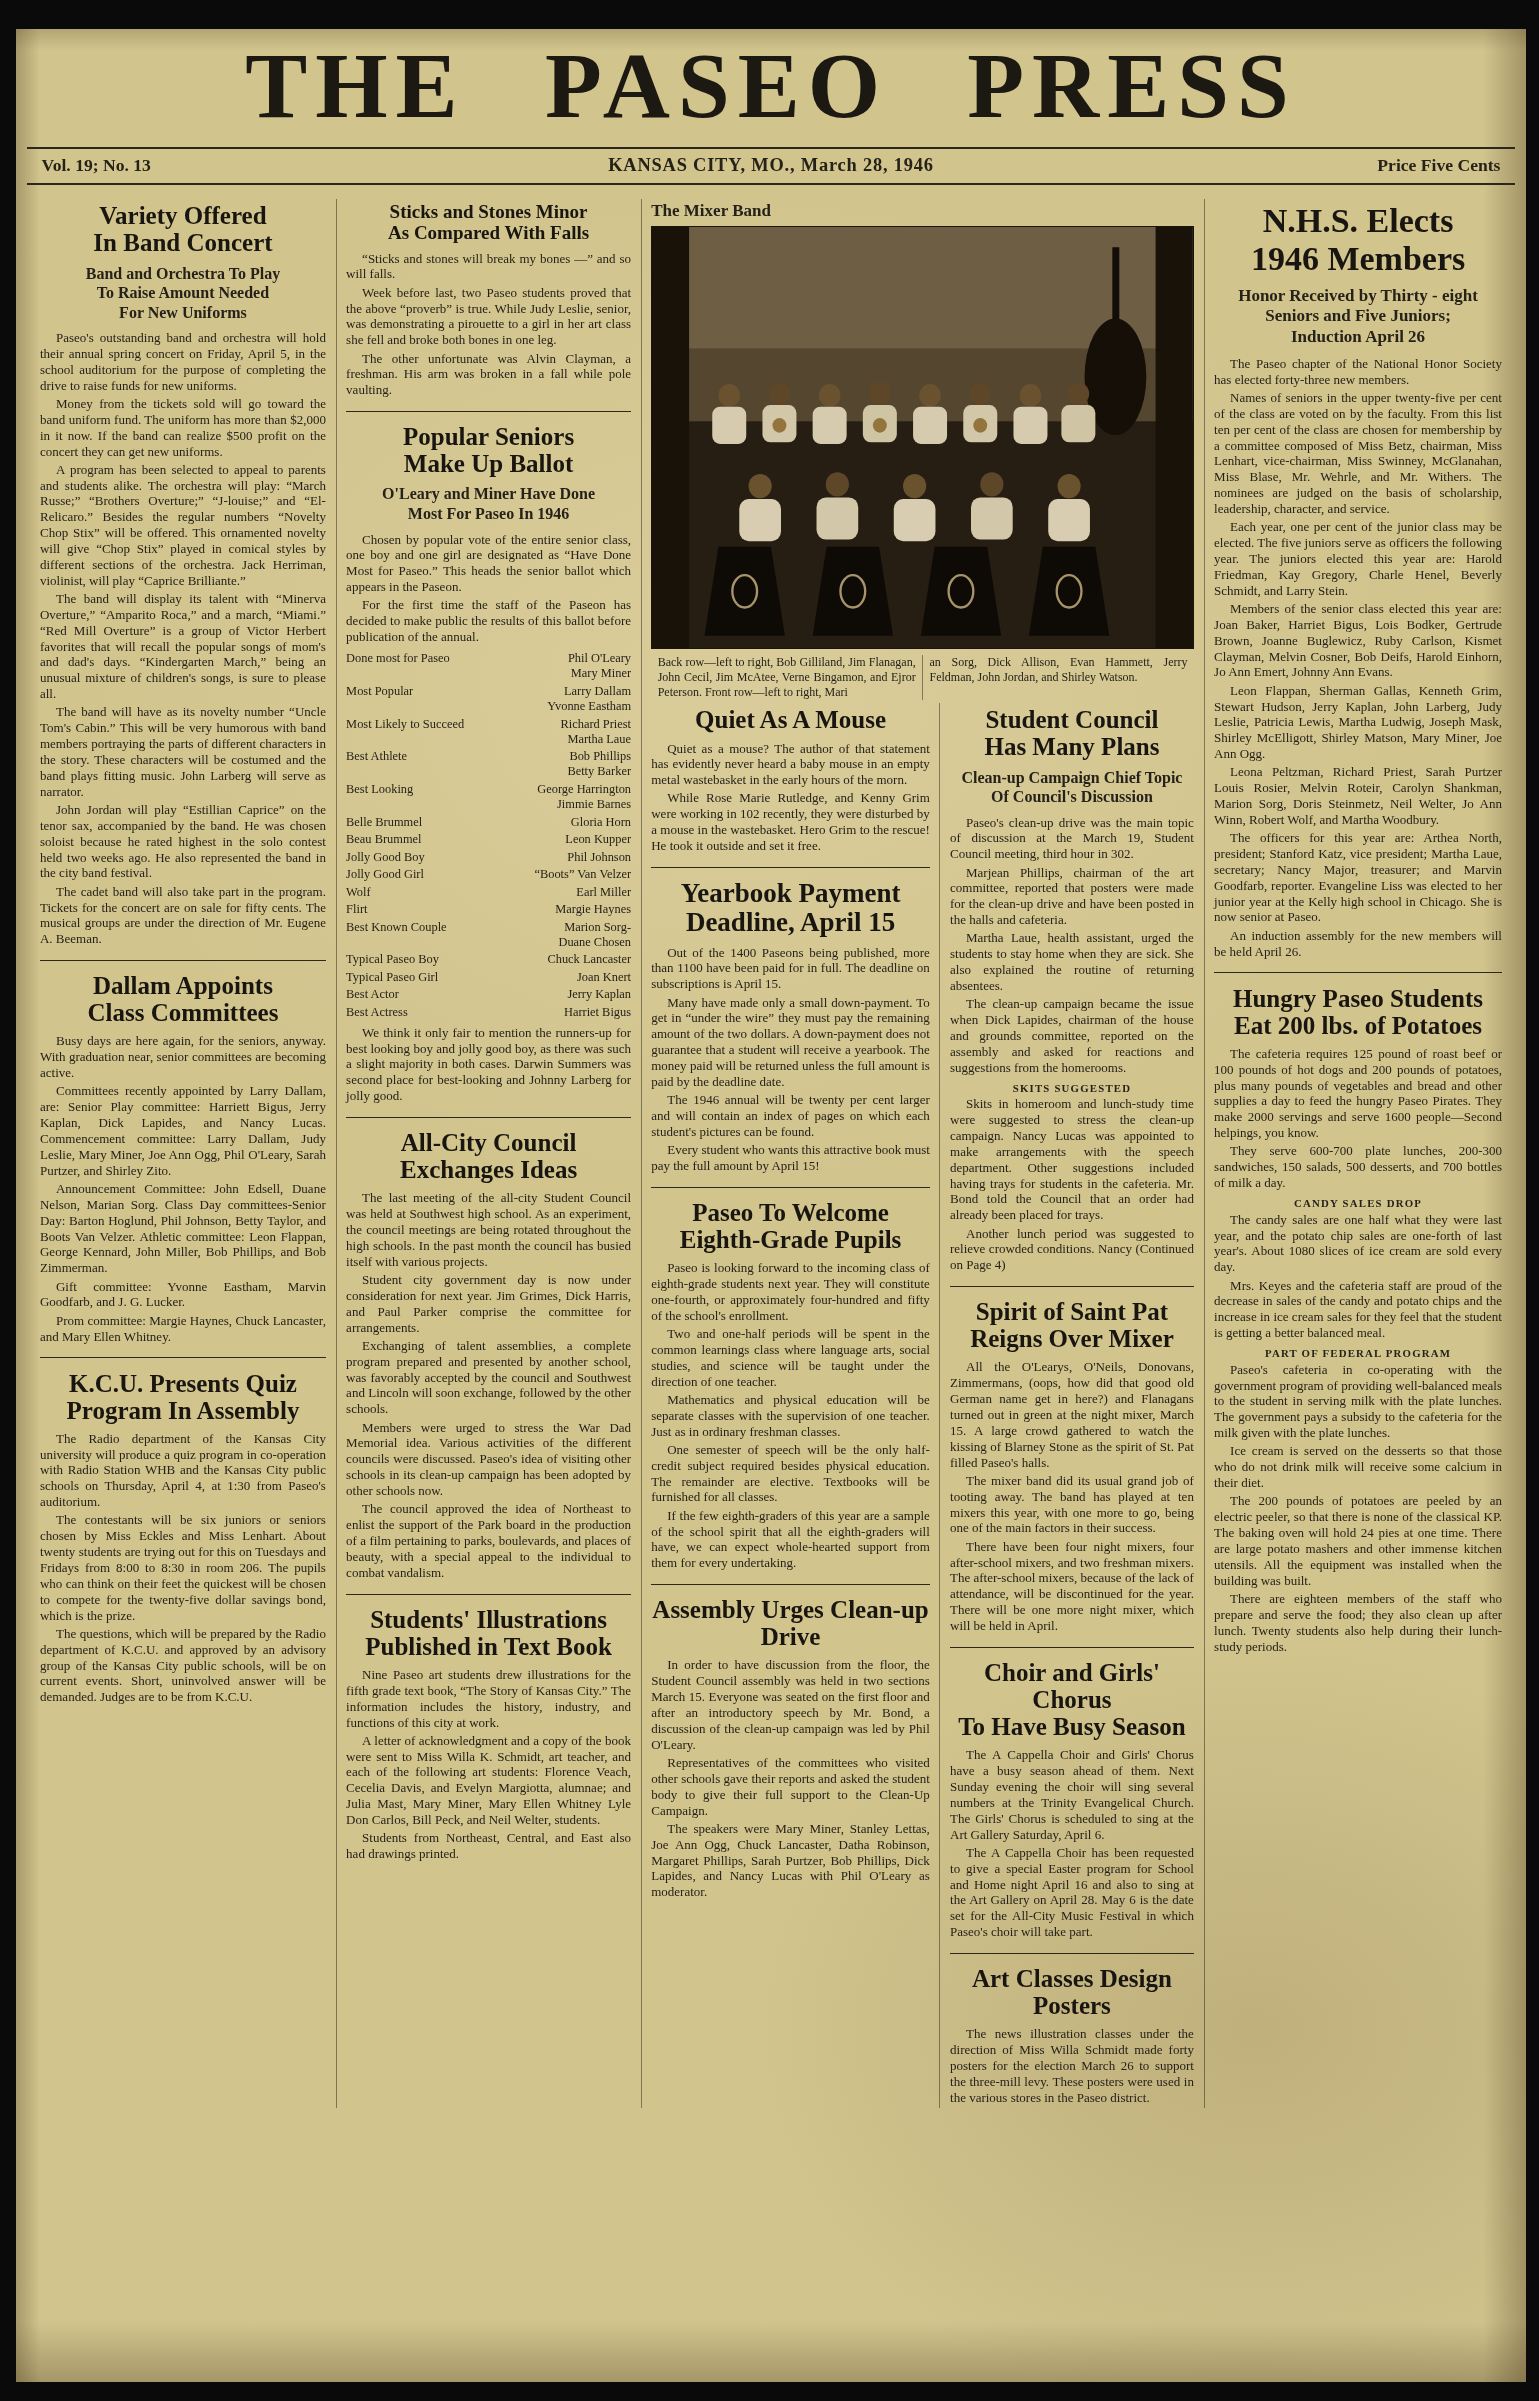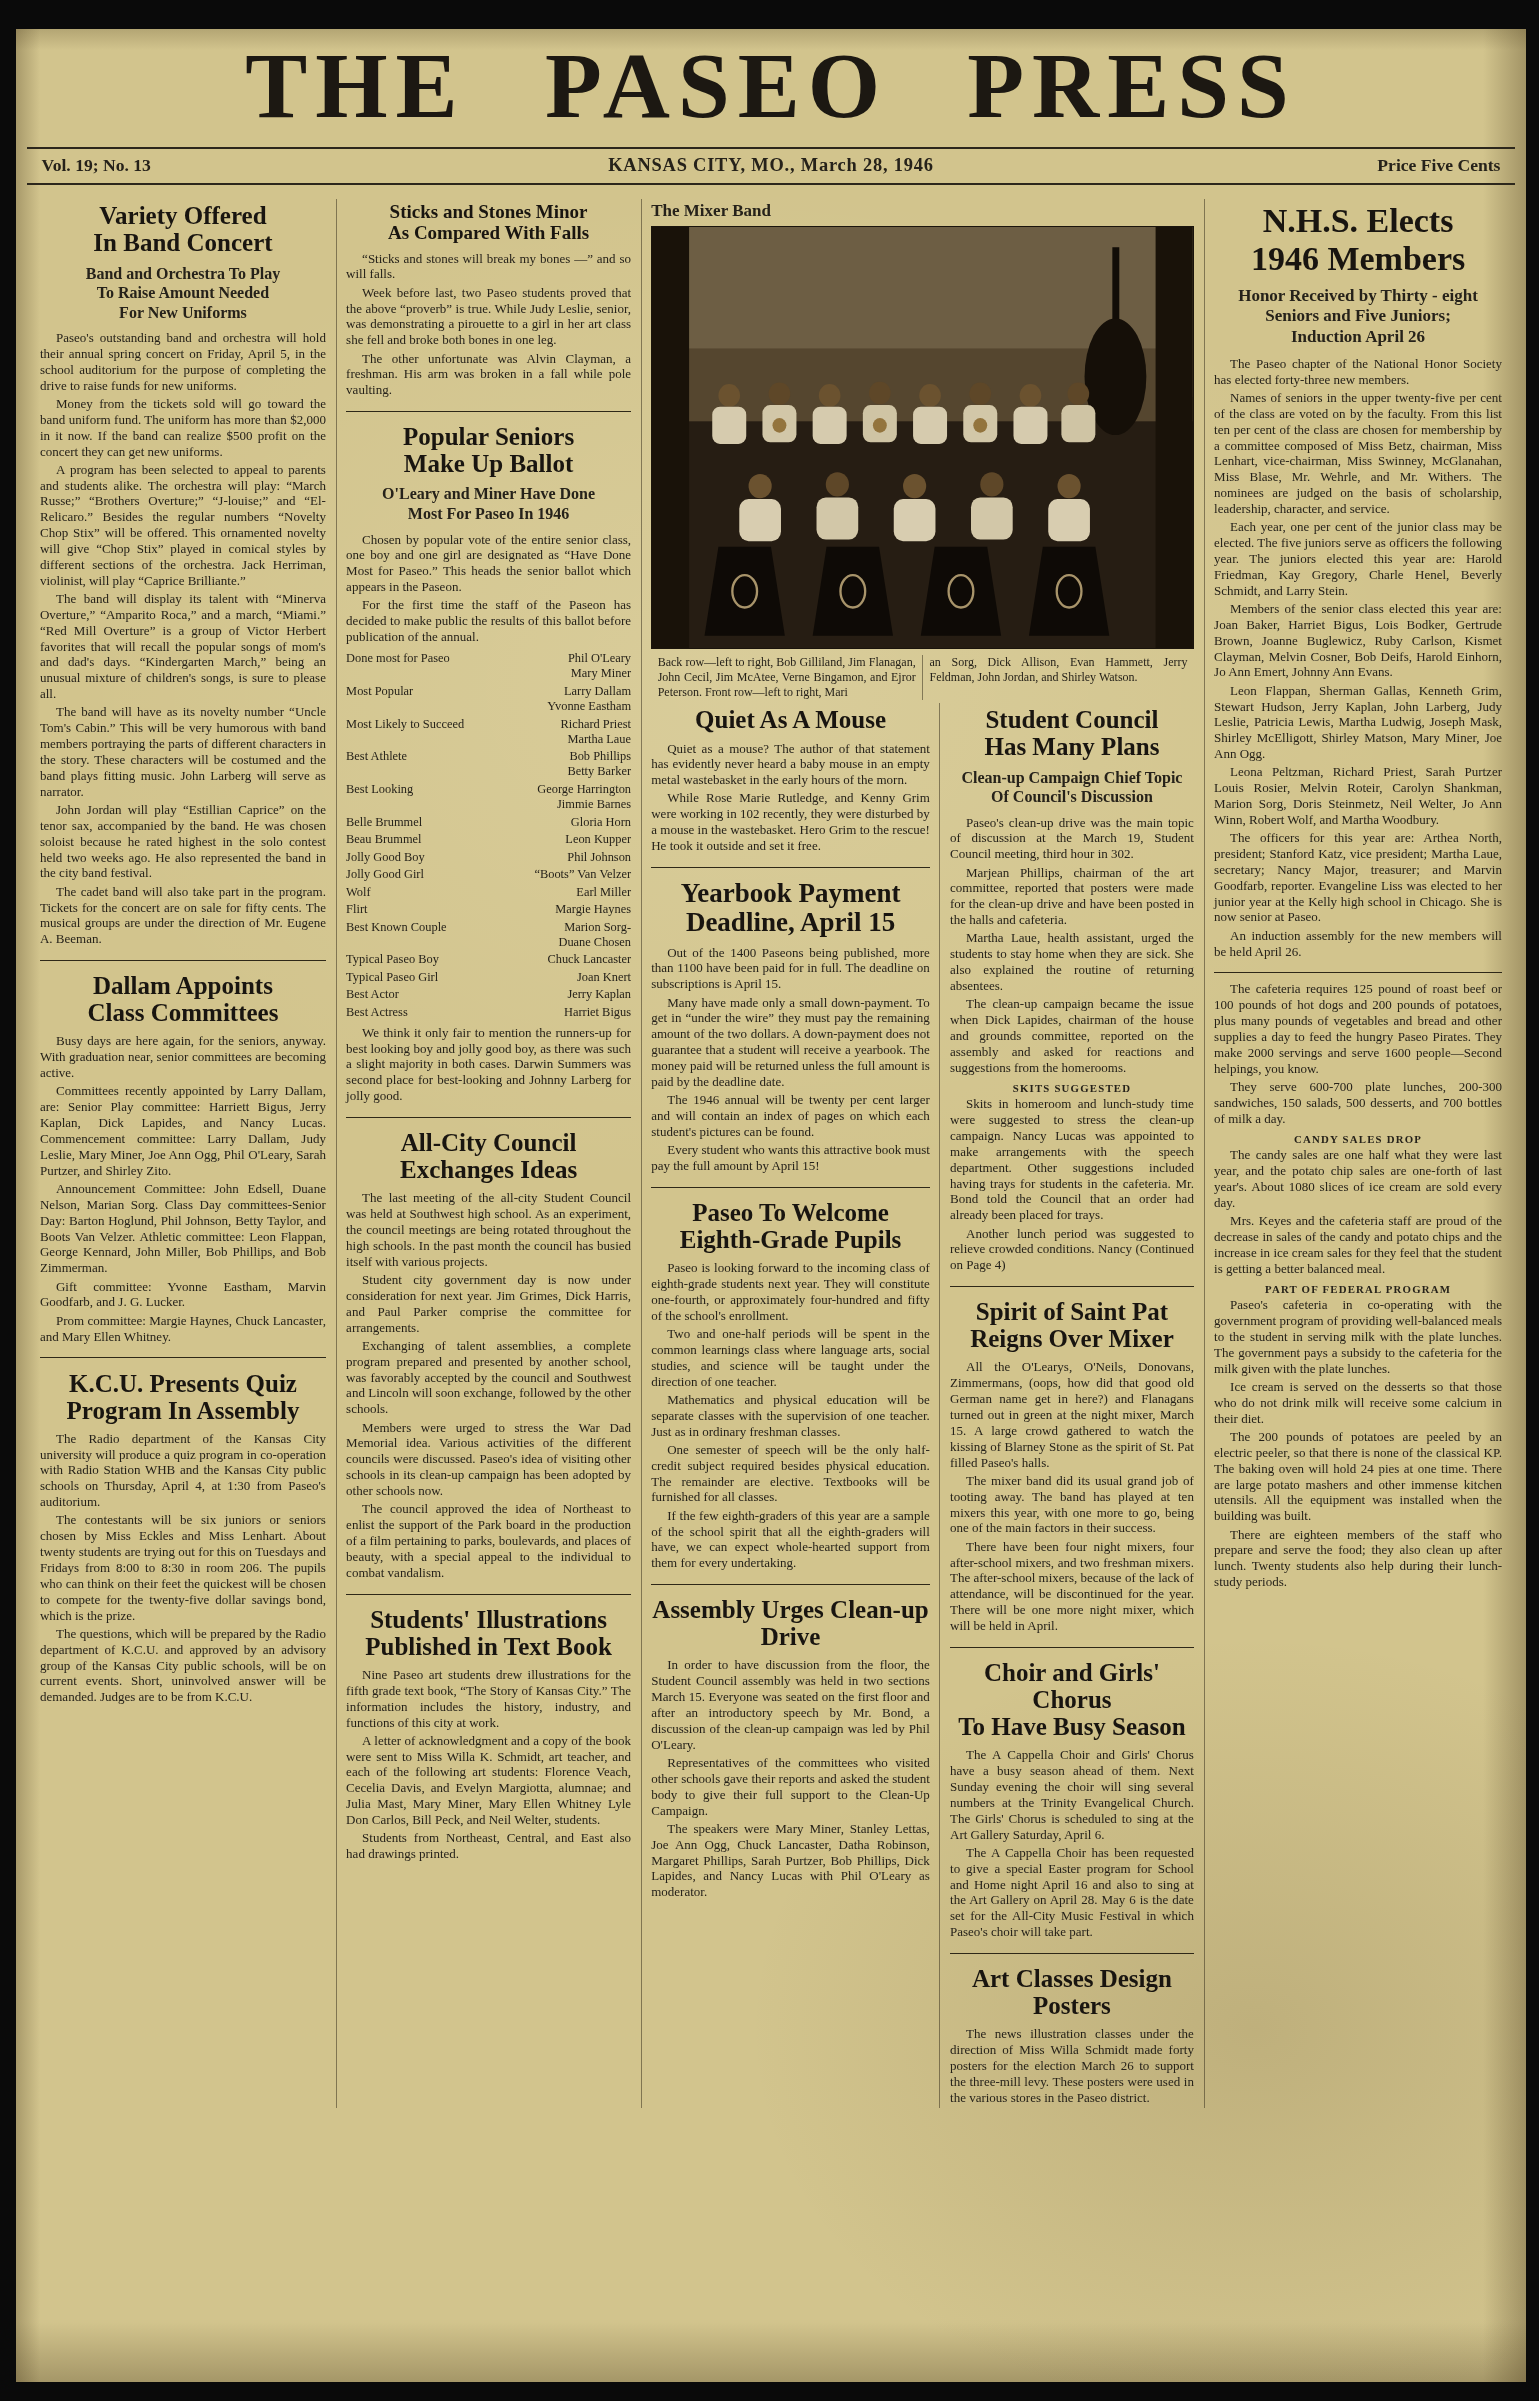--- a/index.html
+++ b/index.html
@@ -376,20 +376,22 @@
           <p class="para">The Paseo chapter of the National Honor Society has elected forty-three new members.</p>
           <p class="para">Names of seniors in the upper twenty-five per cent of the class are voted on by the faculty. From this list ten per cent of the class are chosen for membership by a committee composed of Miss Betz, chairman, Miss Lenhart, vice-chairman, Miss Swinney, McGlanahan, Miss Blase, Mr. Wehrle, and Mr. Withers. The nominees are judged on the basis of scholarship, leadership, character, and service.</p>
           <p class="para">Each year, one per cent of the junior class may be elected. The five juniors serve as officers the following year. The juniors elected this year are: Harold Friedman, Kay Gregory, Charle Henel, Beverly Schmidt, and Larry Stein.</p>
           <p class="para">Members of the senior class elected this year are: Joan Baker, Harriet Bigus, Lois Bodker, Gertrude Brown, Joanne Buglewicz, Ruby Carlson, Kismet Clayman, Melvin Cosner, Bob Deifs, Harold Einhorn, Jo Ann Emert, Johnny Ann Evans.</p>
           <p class="para">Leon Flappan, Sherman Gallas, Kenneth Grim, Stewart Hudson, Jerry Kaplan, John Larberg, Judy Leslie, Patricia Lewis, Martha Ludwig, Joseph Mask, Shirley McElligott, Shirley Matson, Mary Miner, Joe Ann Ogg.</p>
           <p class="para">Leona Peltzman, Richard Priest, Sarah Purtzer Louis Rosier, Melvin Roteir, Carolyn Shankman, Marion Sorg, Doris Steinmetz, Neil Welter, Jo Ann Winn, Robert Wolf, and Martha Woodbury.</p>
           <p class="para">The officers for this year are: Arthea North, president; Stanford Katz, vice president; Martha Laue, secretary; Nancy Major, treasurer; and Marvin Goodfarb, reporter. Evangeline Liss was elected to her junior year at the Kelly high school in Chicago. She is now senior at Paseo.</p>
           <p class="para">An induction assembly for the new members will be held April 26.</p>
         </article>
         <article class="article">
+          <h2 class="headline">Hungry Paseo Students
+Eat 200 lbs. of Potatoes</h2>
           <p class="para">The cafeteria requires 125 pound of roast beef or 100 pounds of hot dogs and 200 pounds of potatoes, plus many pounds of vegetables and bread and other supplies a day to feed the hungry Paseo Pirates. They make 2000 servings and serve 1600 people—Second helpings, you know.</p>
           <p class="para">They serve 600-700 plate lunches, 200-300 sandwiches, 150 salads, 500 desserts, and 700 bottles of milk a day.</p>
           <h4 class="minihead">CANDY SALES DROP</h4>
           <p class="para">The candy sales are one half what they were last year, and the potato chip sales are one-forth of last year's. About 1080 slices of ice cream are sold every day.</p>
           <p class="para">Mrs. Keyes and the cafeteria staff are proud of the decrease in sales of the candy and potato chips and the increase in ice cream sales for they feel that the student is getting a better balanced meal.</p>
           <h4 class="minihead">PART OF FEDERAL PROGRAM</h4>
           <p class="para">Paseo's cafeteria in co-operating with the government program of providing well-balanced meals to the student in serving milk with the plate lunches. The government pays a subsidy to the cafeteria for the milk given with the plate lunches.</p>
           <p class="para">Ice cream is served on the desserts so that those who do not drink milk will receive some calcium in their diet.</p>
           <p class="para">The 200 pounds of potatoes are peeled by an electric peeler, so that there is none of the classical KP. The baking oven will hold 24 pies at one time. There are large potato mashers and other immense kitchen utensils. All the equipment was installed when the building was built.</p>
           <p class="para">There are eighteen members of the staff who prepare and serve the food; they also clean up after lunch. Twenty students also help during their lunch-study periods.</p>

